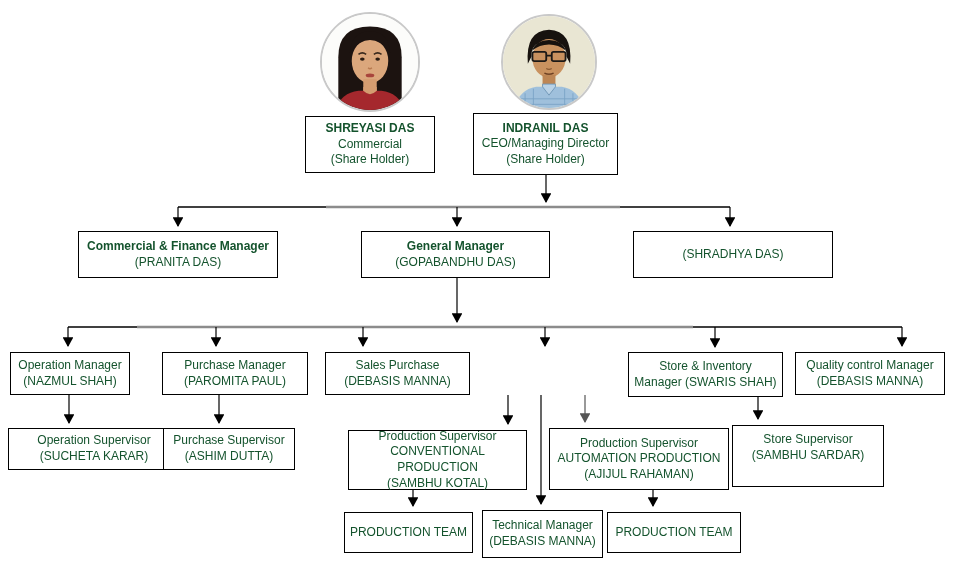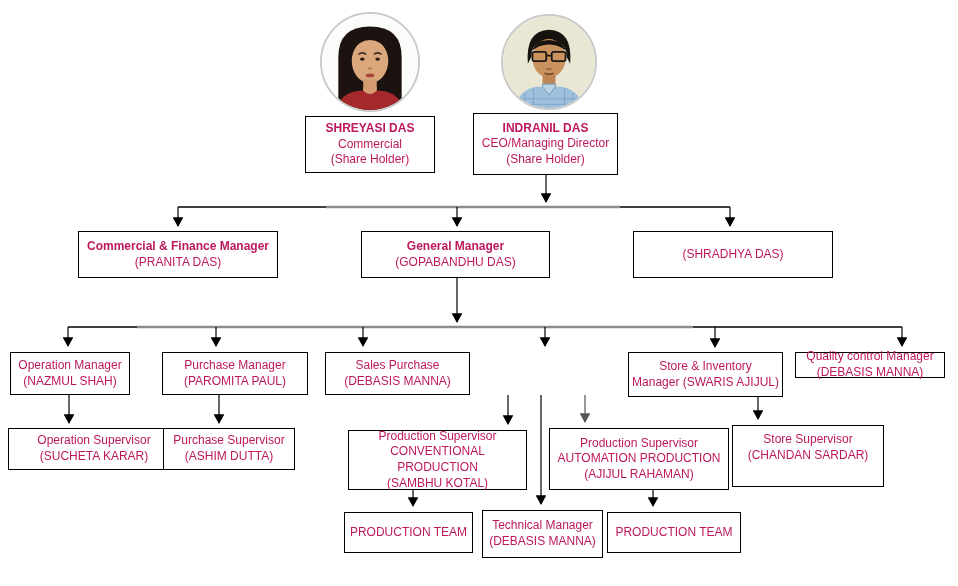--- a/index.html
+++ b/index.html
@@ -1,18 +1,18 @@
 <!DOCTYPE html>
 <html><head>
 <meta charset="utf-8">
 <style>
   html,body{margin:0;padding:0;background:#fff;}
   .stage{
     position:relative;width:958px;height:586px;background:#fff;
-    font-family:"Liberation Sans",sans-serif;color:#be185d;overflow:hidden;
+    font-family:"Liberation Sans",sans-serif;color:#14532d;overflow:hidden;
   }
   .connectors{position:absolute;left:0;top:0;width:958px;height:586px;pointer-events:none;}
   .node{
     position:absolute;box-sizing:border-box;border:1.4px solid #000;background:#fff;
     display:flex;flex-direction:column;align-items:center;justify-content:center;
     text-align:center;font-size:12px;line-height:1.3;
   }
   .node .b{font-weight:bold;}
   .photo{
     position:absolute;border-radius:50%;overflow:hidden;border:2px solid #c9c9c9;
@@ -145,24 +145,24 @@
   </div>
 
   <div class="node" style="left:325px;top:352px;width:145px;height:43px">
     <div>Sales Purchase</div>
     <div>(DEBASIS MANNA)</div>
   </div>
 
 
   <div class="node" style="left:628px;top:352px;width:155px;height:45px">
     <div>Store &amp; Inventory</div>
-    <div>Manager (SWARIS AJIJUL)</div>
-  </div>
-
-  <div class="node" style="left:795px;top:352px;width:150px;height:26px">
+    <div>Manager (SWARIS SHAH)</div>
+  </div>
+
+  <div class="node" style="left:795px;top:352px;width:150px;height:43px">
     <div>Quality control Manager</div>
     <div>(DEBASIS MANNA)</div>
   </div>
 
   <div class="node" style="left:8px;top:428px;width:172px;height:42px">
     <div>Operation Supervisor</div>
     <div>(SUCHETA KARAR)</div>
   </div>
 
   <div class="node" style="left:163px;top:428px;width:132px;height:42px">
@@ -177,21 +177,21 @@
   </div>
 
   <div class="node" style="left:549px;top:428px;width:180px;height:62px">
     <div>Production Supervisor</div>
     <div>AUTOMATION PRODUCTION</div>
     <div>(AJIJUL RAHAMAN)</div>
   </div>
 
   <div class="node" style="left:732px;top:425px;width:152px;height:62px;justify-content:flex-start;padding-top:6px">
     <div>Store Supervisor</div>
-    <div>(CHANDAN SARDAR)</div>
+    <div>(SAMBHU SARDAR)</div>
   </div>
 
   <div class="node" style="left:344px;top:512px;width:129px;height:41px">
     <div>PRODUCTION TEAM</div>
   </div>
 
   <div class="node" style="left:482px;top:510px;width:121px;height:48px">
     <div>Technical Manager</div>
     <div>(DEBASIS MANNA)</div>
   </div>

